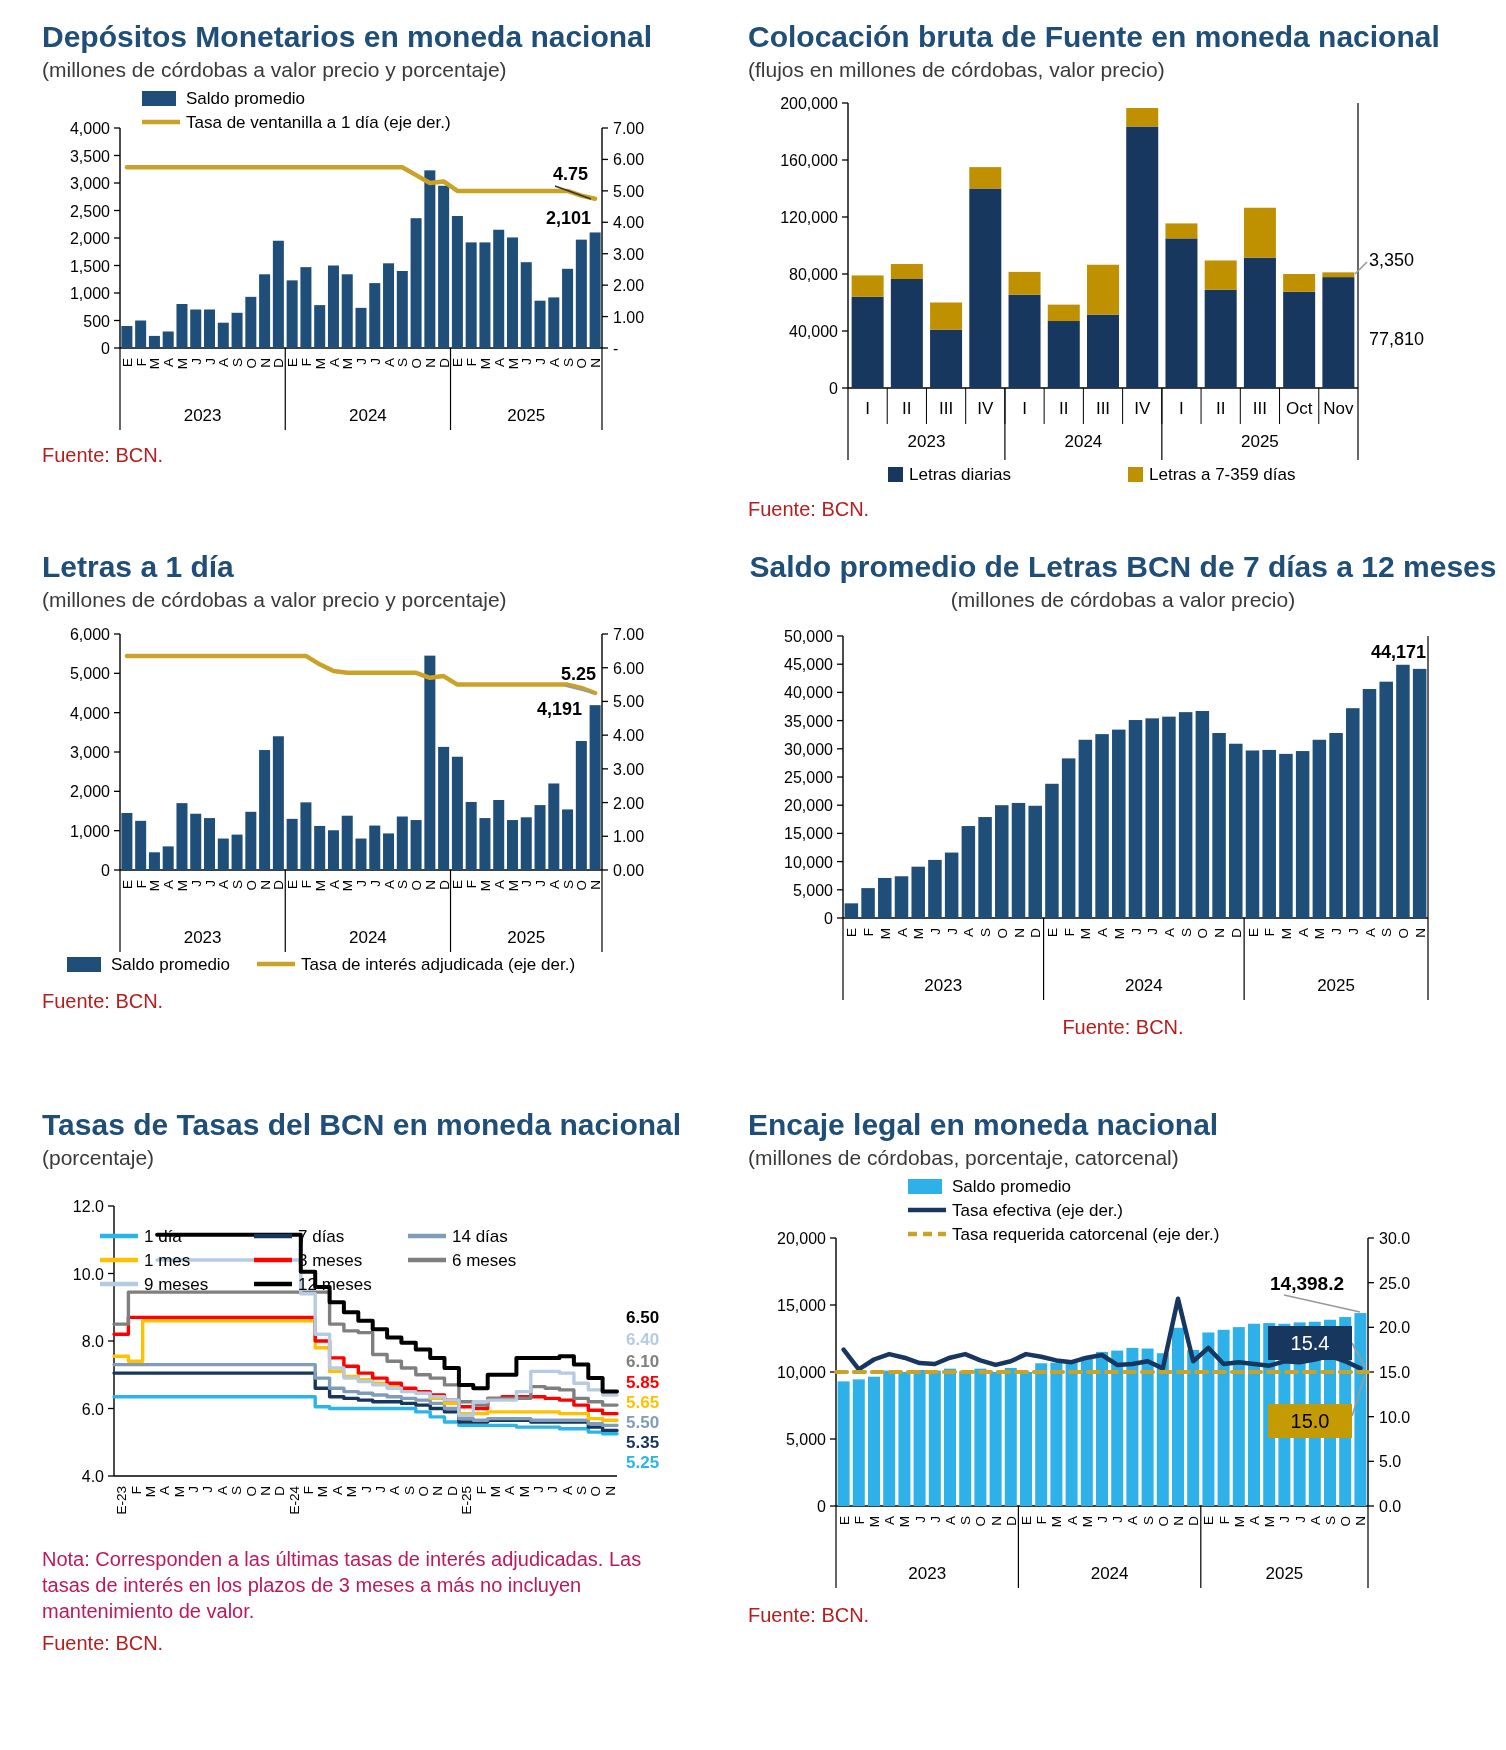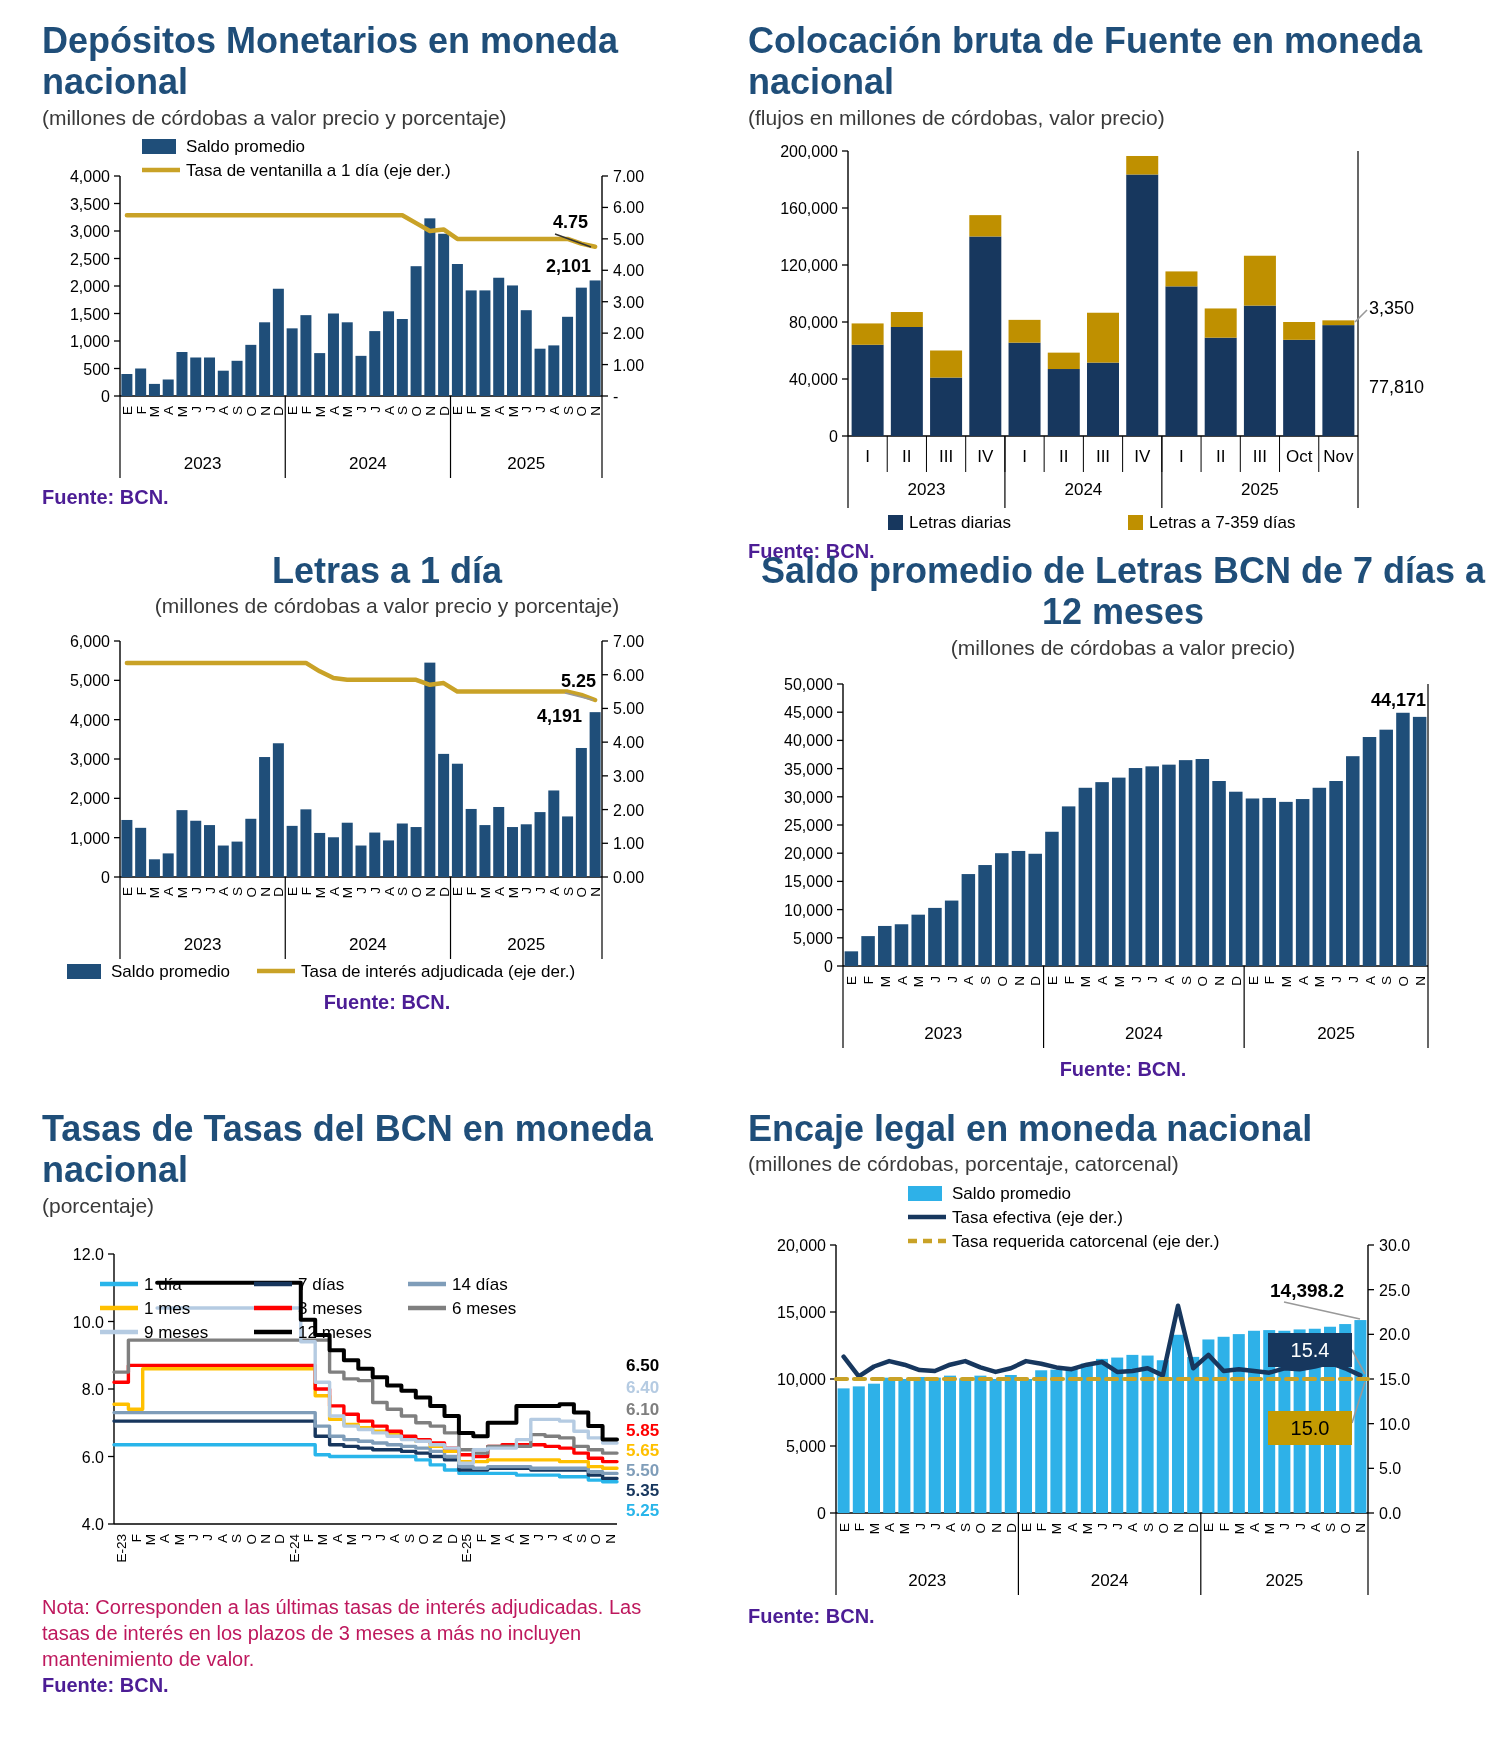--- a/index.html
+++ b/index.html
@@ -1,20 +1,20 @@
 <!DOCTYPE html>
 <html><head>
 <meta charset="utf-8">
 <style>
   html,body{margin:0;padding:0;background:#ffffff;}
   body{width:1506px;height:1750px;position:relative;font-family:"Liberation Sans","DejaVu Sans",sans-serif;color:#000;}
   .block{position:absolute;}
-  .chart-title{font-size:36px;font-weight:bold;color:#1F4E79;margin:0 0 2px 0;line-height:1.15;}
+  .chart-title{font-size:30px;font-weight:bold;color:#1F4E79;margin:0 0 2px 0;line-height:1.15;}
   .chart-subtitle{font-size:21px;color:#3a3a3a;margin:0 0 6px 0;line-height:1.2;}
-  .fuente{font-size:20px;color:#4c1d95;margin-top:2px;font-weight:bold;}
+  .fuente{font-size:20px;color:#b91c1c;margin-top:8px;}
   .nota{font-size:20px;color:#be185d;line-height:1.3;margin-top:6px;max-width:640px;}
   svg{display:block;font-family:"Liberation Sans","DejaVu Sans",sans-serif;}
 </style>
 </head>
 <body>
 
 <div class="block" style="left:42px;top:20px;width:690px;">
   <h2 class="chart-title">Depósitos Monetarios en moneda nacional</h2>
   <div class="chart-subtitle">(millones de córdobas a valor precio y porcentaje)</div>
   <div>
@@ -229,21 +229,21 @@
         <text x="621" y="257" font-size="18" text-anchor="start" fill="#000" font-weight="normal">77,810</text>
         <rect x="140" y="379" width="15" height="15" fill="#17375E"></rect>
         <text x="161" y="392" font-size="17" text-anchor="start" fill="#000" font-weight="normal">Letras diarias</text>
         <rect x="380" y="379" width="15" height="15" fill="#BF9000"></rect>
         <text x="401" y="392" font-size="17" text-anchor="start" fill="#000" font-weight="normal">Letras a 7-359 días</text>
       </svg>
     </div>
   <div class="fuente">Fuente: BCN.</div>
 </div>
 
-<div class="block" style="left:42px;top:550px;width:690px;text-align:center;">
+<div class="block" style="left:42px;top:550px;width:690px;">
   <h2 class="chart-title">Letras a 1 día</h2>
   <div class="chart-subtitle">(millones de córdobas a valor precio y porcentaje)</div>
   <div>
       <svg width="680" height="364" viewBox="0 0 680 364">
         <line x1="78" y1="16" x2="78" y2="252" stroke="#000" stroke-width="1.4"></line>
         <line x1="78" y1="252" x2="560" y2="252" stroke="#000" stroke-width="1.4"></line>
         <line x1="72" y1="252" x2="78" y2="252" stroke="#000" stroke-width="1.3"></line>
         <text x="68" y="258" font-size="16" text-anchor="end" fill="#000" font-weight="normal">0</text>
         <line x1="72" y1="212.66666666666669" x2="78" y2="212.66666666666669" stroke="#000" stroke-width="1.3"></line>
         <text x="68" y="218.66666666666669" font-size="16" text-anchor="end" fill="#000" font-weight="normal">1,000</text>

